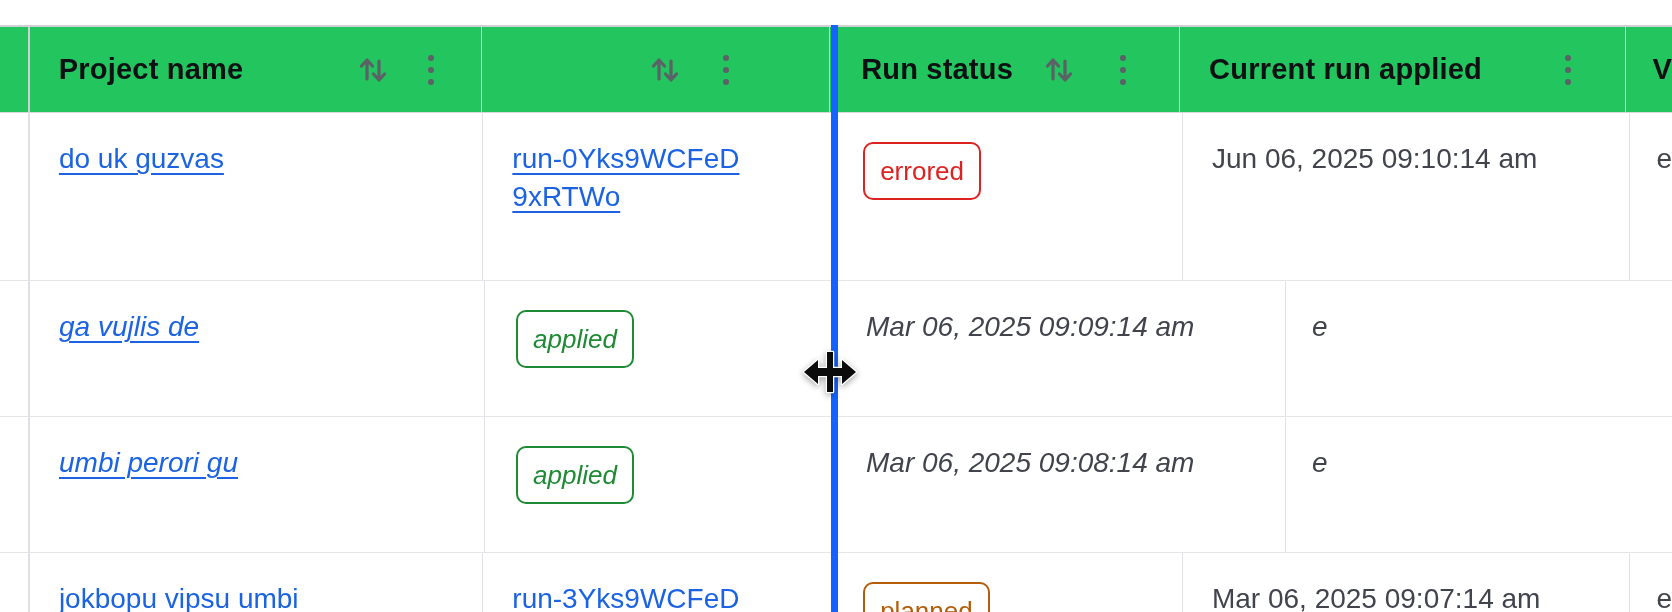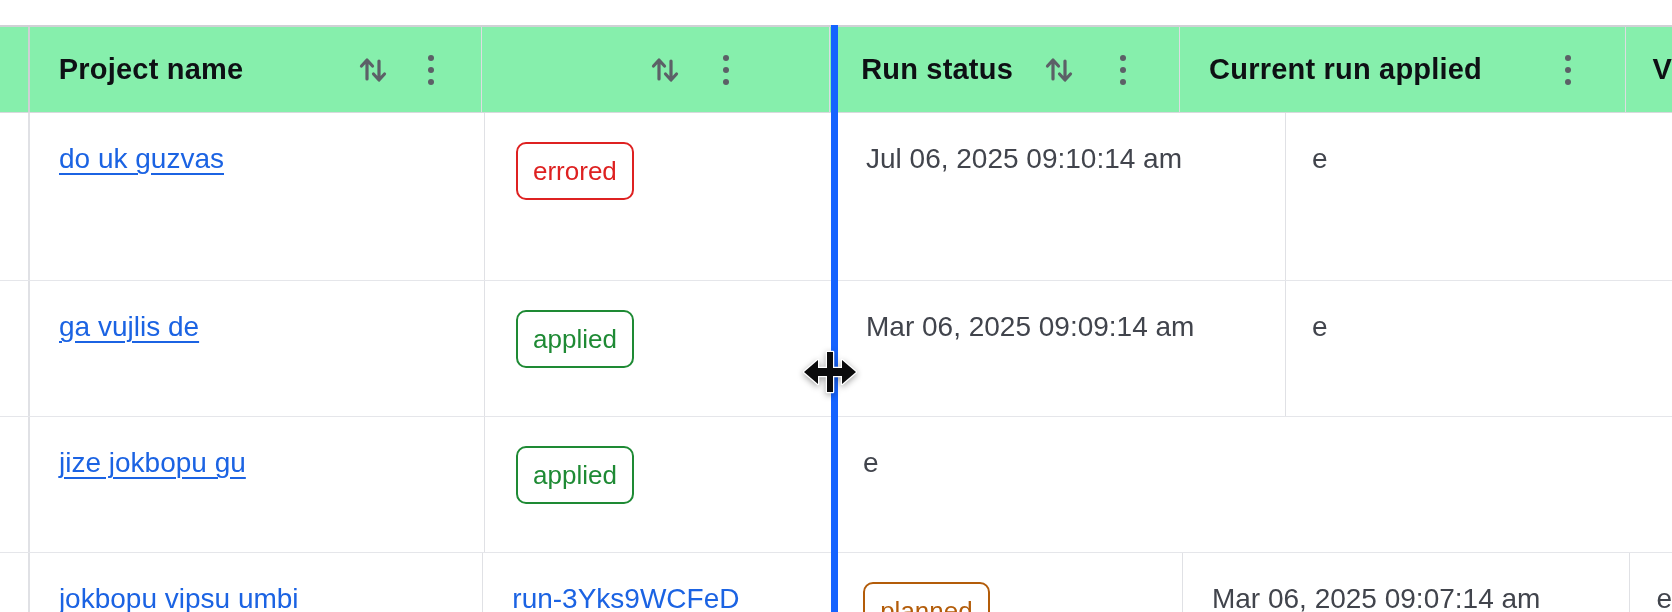--- a/index.html
+++ b/index.html
@@ -5,40 +5,40 @@
   * { margin:0; padding:0; box-sizing:border-box; }
   html,body { width:1672px; height:612px; overflow:hidden; background:#fff;
               font-family:"Liberation Sans", sans-serif; }
   .screen { position:relative; width:1672px; height:612px; background:#fff; }
 
   .top-gap { height:25px; background:#fff; }
 
   .table { border-top:2px solid #d0d1d5; }
 
   
-  .thead { display:flex; height:86px; background:#86efac; border-bottom:1px solid #d8d9dd; }
+  .thead { display:flex; height:86px; background:#22c55e; border-bottom:1px solid #d8d9dd; }
   .th { position:relative; height:100%; display:flex; align-items:center; border-right:1px solid #dcdde1; }
   .th-label { font-size:29px; font-weight:700; color:#0e1014; letter-spacing:.2px; white-space:nowrap; overflow:hidden; }
 
   .c-gutter { width:30px; border-right:2px solid #cfd0d4; }
   .c-1 { width:455px; padding-left:29px; }
   .c-2 { width:350px; padding-left:29px; }
   .c-3 { width:352px; padding-left:31px; }
   .c-4 { width:449px; padding-left:29px; }
   .c-5 { flex:1; padding-left:26px; border-right:none; }
 
   .icon-btn { position:absolute; top:50%; transform:translate(-50%,-50%); width:46px; height:46px;
               background:transparent; border:none; display:flex; align-items:center; justify-content:center; cursor:pointer; }
   .kebab { display:flex; flex-direction:column; gap:6px; }
   .kebab i { width:6px; height:6px; border-radius:50%; background:#5c6067; }
 
   
   .tr { display:flex; border-bottom:1px solid #e5e6ea; background:#fff; }
   .tr-1 { height:168px; }
-  .tr-2, .tr-3 { height:136px; }
+  .tr-2, .tr-3 { height:136px;font-style:italic; }
   .tr-4 { height:136px; border-bottom:none; }
   .td { position:relative; height:100%; padding-top:27px; border-right:1px solid #e0e1e5; }
   .td.c-gutter { border-right:2px solid #e0e1e5; }
   .td.c-5 { border-right:none; }
 
   .link { color:var(--link,#1b63e3); text-decoration:underline; text-underline-offset:5px;
           text-decoration-thickness:2px; font-size:28px; line-height:38px; cursor:pointer; }
   .run-link { display:inline-block; width:242px; word-break:break-all; }
 
   .badge { display:inline-block; margin-top:2px; font-size:26px; line-height:26px; padding:14px 15px;
@@ -127,25 +127,28 @@
       <div class="th c-5">
         <span class="th-label">V</span>
       </div>
     </div>
 
     <div class="tr tr-1">
       <div class="td c-gutter"></div>
       <div class="td c-1">
         <a class="link">do uk guzvas</a>
       </div>
+      <div class="td c-2">
+        <a class="link run-link">run-0Yks9WCFeD9xRTWo</a>
+      </div>
       <div class="td c-3">
         <span class="badge" style="color: rgb(222, 33, 33); border-color: rgb(222, 33, 33);">errored</span>
       </div>
       <div class="td c-4">
-        <span class="plain-text">Jul 06, 2025 09:10:14 am</span>
+        <span class="plain-text">Jun 06, 2025 09:10:14 am</span>
       </div>
       <div class="td c-5">
         <span class="plain-text">e</span>
       </div>
     </div>
 
     <div class="tr tr-2">
       <div class="td c-gutter"></div>
       <div class="td c-1">
         <a class="link">ga vujlis de</a>
@@ -157,24 +160,27 @@
         <span class="plain-text">Mar 06, 2025 09:09:14 am</span>
       </div>
       <div class="td c-5">
         <span class="plain-text">e</span>
       </div>
     </div>
 
     <div class="tr tr-3">
       <div class="td c-gutter"></div>
       <div class="td c-1">
-        <a class="link">jize jokbopu gu</a>
+        <a class="link">umbi perori gu</a>
       </div>
       <div class="td c-3">
         <span class="badge" style="color: rgb(30, 138, 52); border-color: rgb(30, 138, 52);">applied</span>
+      </div>
+      <div class="td c-4">
+        <span class="plain-text">Mar 06, 2025 09:08:14 am</span>
       </div>
       <div class="td c-5">
         <span class="plain-text">e</span>
       </div>
     </div>
 
     <div class="tr tr-4">
       <div class="td c-gutter"></div>
       <div class="td c-1">
         <a class="link">jokbopu vipsu umbi</a>

